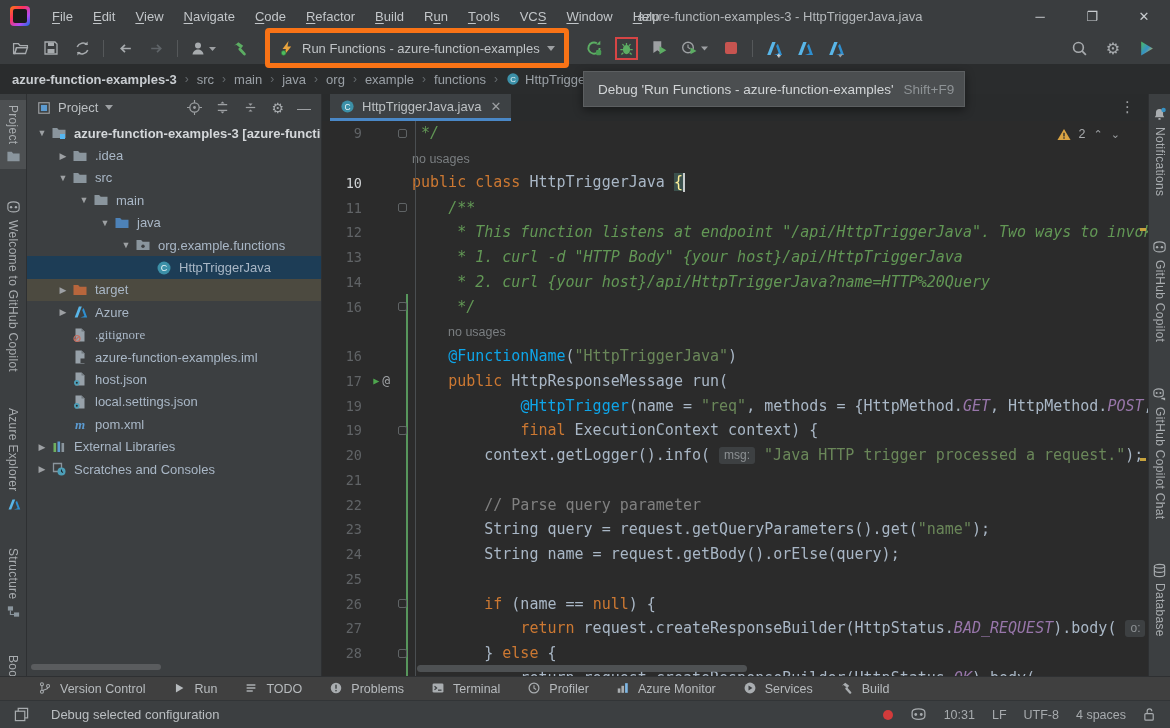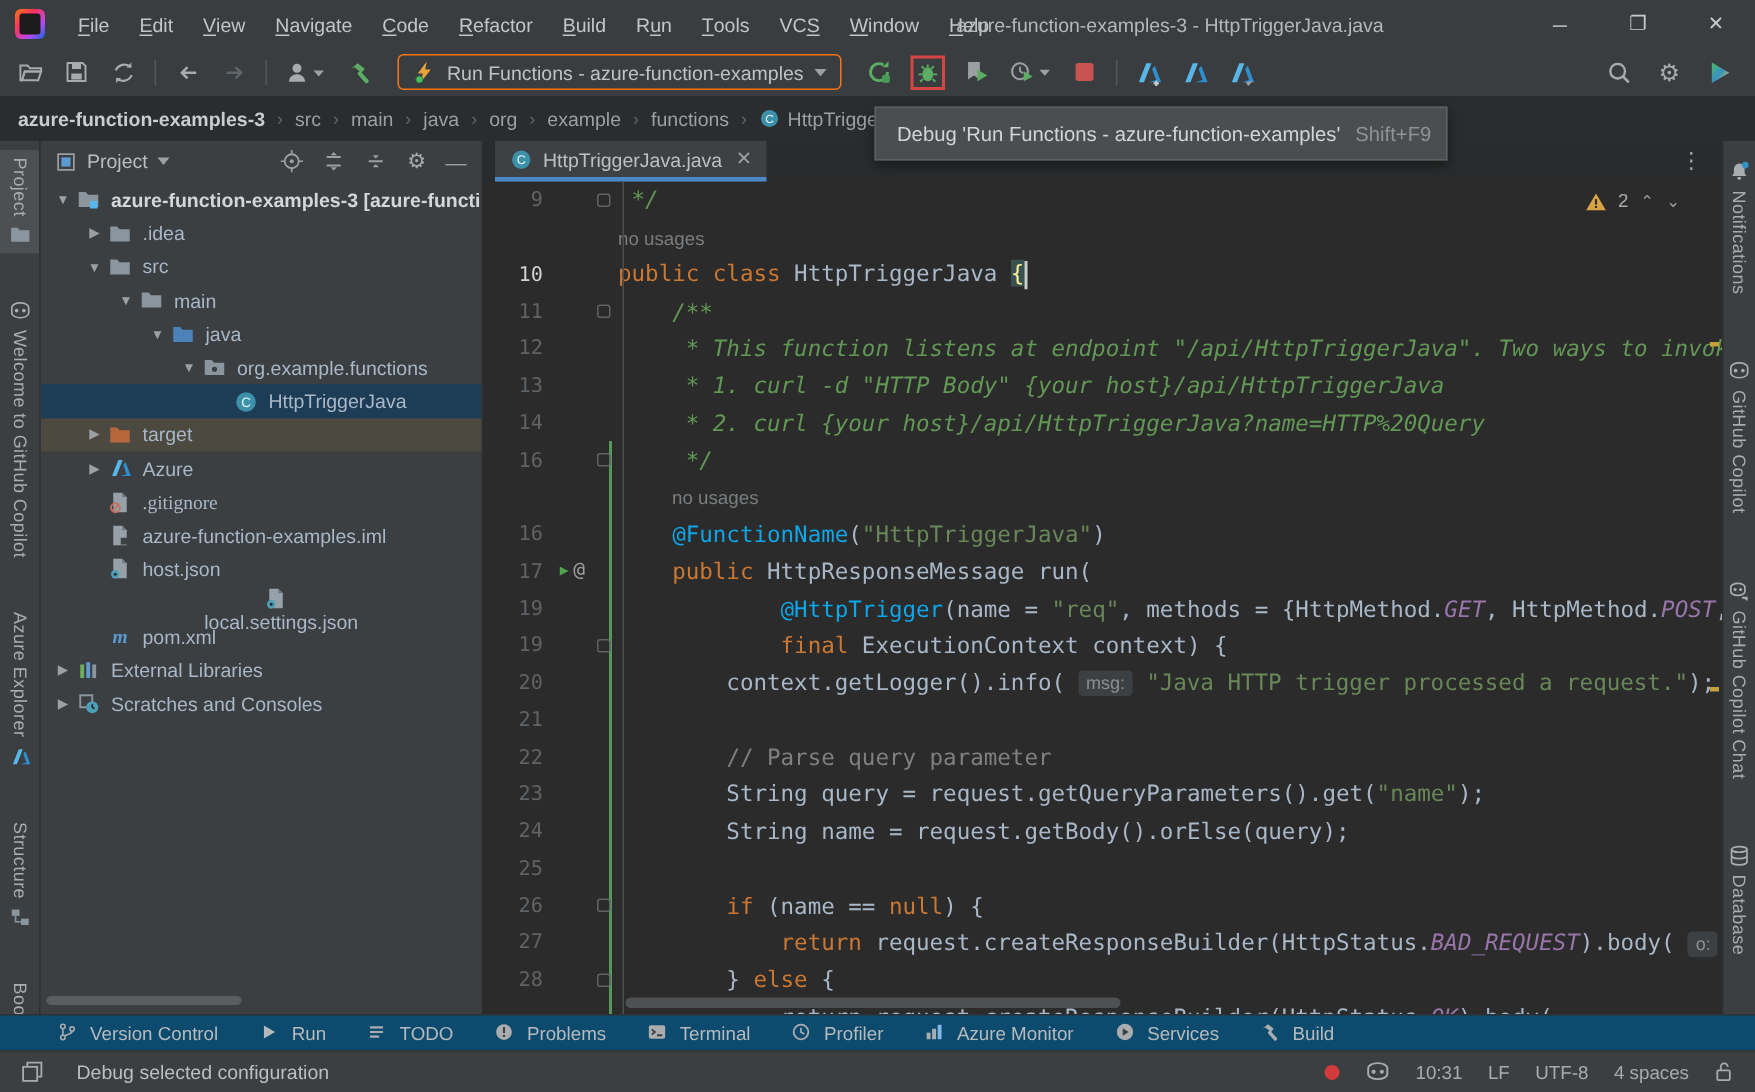--- a/index.html
+++ b/index.html
@@ -16,21 +16,21 @@
   #menubar .mitem{padding:0 10px;font-size:13px;color:#C2C6C9;height:100%;display:flex;align-items:center;cursor:default;}
   #menubar u{text-decoration:underline;text-underline-offset:2px;}
   #wintitle{position:absolute;left:560px;width:440px;text-align:center;font-size:13px;color:#B4B8BB;white-space:nowrap;overflow:hidden;}
   #winbtns{position:absolute;right:0;top:0;height:32px;display:flex;}
   .wbtn{width:52px;height:32px;display:flex;align-items:center;justify-content:center;color:#C8CCCF;font-size:13px;}
 
   
   #toolbar{position:absolute;top:32px;left:0;right:0;height:32px;background:#3A3D3F;display:flex;align-items:center;gap:11px;padding-left:10px;z-index:10;}
   .tsep{width:1px;height:17px;background:#55585A;flex:none;}
   .ticon{width:20px;height:20px;display:flex;align-items:center;justify-content:center;flex:none;}
-  #runconfig{height:24px;border:1px solid #f97316;border-radius:4px;display:flex;align-items:center;gap:7px;padding:0 9px;margin:0 4px;}
+  #runconfig{height:40px;border:5px solid #f97316;border-radius:4px;display:flex;align-items:center;gap:7px;padding:0 9px;margin:0 4px;}
   #runconfig .lbl{font-size:13px;color:#BFC3C6;white-space:nowrap;}
   .dropcaret{width:0;height:0;border-left:4px solid transparent;border-right:4px solid transparent;border-top:5px solid #9DA0A3;}
   #debugwrap{border:2px solid #D64545;padding:1px;display:flex;align-items:center;justify-content:center;}
   #toolbar-right{position:absolute;right:14px;display:flex;align-items:center;gap:16px;}
   .glyphicon{color:#A7ABAE;font-size:16px;font-family:"DejaVu Sans",sans-serif;}
 
   
   #breadcrumbs{position:absolute;top:64px;left:0;right:0;height:30px;background:#2A2C2D;display:flex;align-items:center;padding-left:12px;font-size:13px;color:#9AA0A6;white-space:nowrap;z-index:5;}
   .crumb{display:flex;align-items:flex-start;gap:5px;}
   .crumb.bold{font-weight:bold;color:#C9CDD1;}
@@ -89,21 +89,21 @@
   .seg-ann{color:#0ea5e9;}
   .seg-cst{color:#9876AA;font-style:italic;}
   .seg-brace{color:#FFEF98;background:#3B514D;}
   .seg-chip{display:inline-block;background:#3D4042;color:#8C9093;border-radius:3px;padding:0 5px;font-size:12px;line-height:17px;font-family:"Liberation Sans",sans-serif;vertical-align:middle;}
   .inlayhint{color:#7A7E81;font-size:12.5px;font-family:"Liberation Sans",sans-serif;}
   .caret{display:inline-block;width:2px;height:19px;background:#C8CCCE;vertical-align:middle;}
   #ehscroll{position:absolute;bottom:4px;left:95px;width:330px;height:7px;border-radius:4px;background:#55585A;opacity:.85;z-index:3;}
   .stripemark{position:absolute;right:2px;width:6px;height:3px;background:#C7A23C;z-index:3;}
 
   
-  #bottombar{position:absolute;left:0;right:0;top:676px;height:24px;background:#0c4a6e;border-top:1px solid #2E3032;display:flex;align-items:center;gap:27px;padding-left:38px;z-index:10;}
+  #bottombar{position:absolute;left:0;right:0;top:676px;height:24px;background:#404040;border-top:1px solid #2E3032;display:flex;align-items:center;gap:27px;padding-left:38px;z-index:10;}
   .bitem{display:flex;align-items:center;gap:7px;font-size:12.5px;color:#B6BABD;}
   .bicon{width:15px;height:15px;}
   #statusbar{position:absolute;left:0;right:0;top:700px;height:28px;background:#3C3F41;border-top:1px solid #323537;display:flex;align-items:center;padding:0 14px 0 14px;z-index:10;}
   #status-left{display:flex;align-items:center;gap:22px;font-size:13px;color:#BBBFC2;}
   #status-right{margin-left:auto;display:flex;align-items:center;gap:17px;font-size:12.5px;color:#A7ABAE;}
   #reddot{width:10px;height:10px;border-radius:50%;background:#D23B3B;}
 
   
   #tooltip{position:absolute;left:583px;top:71px;width:382px;height:36px;background:#4B4E50;border:1px solid #5C5F61;box-shadow:0 3px 9px rgba(0,0,0,.45);display:flex;align-items:center;padding:0 14px;z-index:50;}
   #tooltip .ttext{font-size:13.5px;color:#D2D5D7;white-space:nowrap;}
@@ -494,21 +494,21 @@
         <span class="ticon16" style="display: inline-flex; flex: 0 0 auto;">
           <svg viewBox="0 0 16 16" width="16" height="16">
             <path d="M3.5 1.5h6l3 3v10h-9z" fill="#97A1A9"></path>
             <path d="M9.5 1.5v3h3z" fill="#6F777D"></path>
             <circle cx="4.8" cy="11.8" r="2.8" fill="#4D9FB8"></circle>
             <circle cx="4.8" cy="11.8" r="1" fill="#2B2B2B"></circle>
           </svg>
         </span>
         <span>host.json</span>
       </div>
-      <div class="trow" style="padding-left: 27px; flex-direction: column;">
+      <div class="trow" style="padding-left: 27px;">
         <span class="tarrow"></span>
         <span class="ticon16" style="display: inline-flex; flex: 0 0 auto;">
           <svg viewBox="0 0 16 16" width="16" height="16">
             <path d="M3.5 1.5h6l3 3v10h-9z" fill="#97A1A9"></path>
             <path d="M9.5 1.5v3h3z" fill="#6F777D"></path>
             <circle cx="4.8" cy="11.8" r="2.8" fill="#4D9FB8"></circle>
             <circle cx="4.8" cy="11.8" r="1" fill="#2B2B2B"></circle>
           </svg>
         </span>
         <span>local.settings.json</span>

